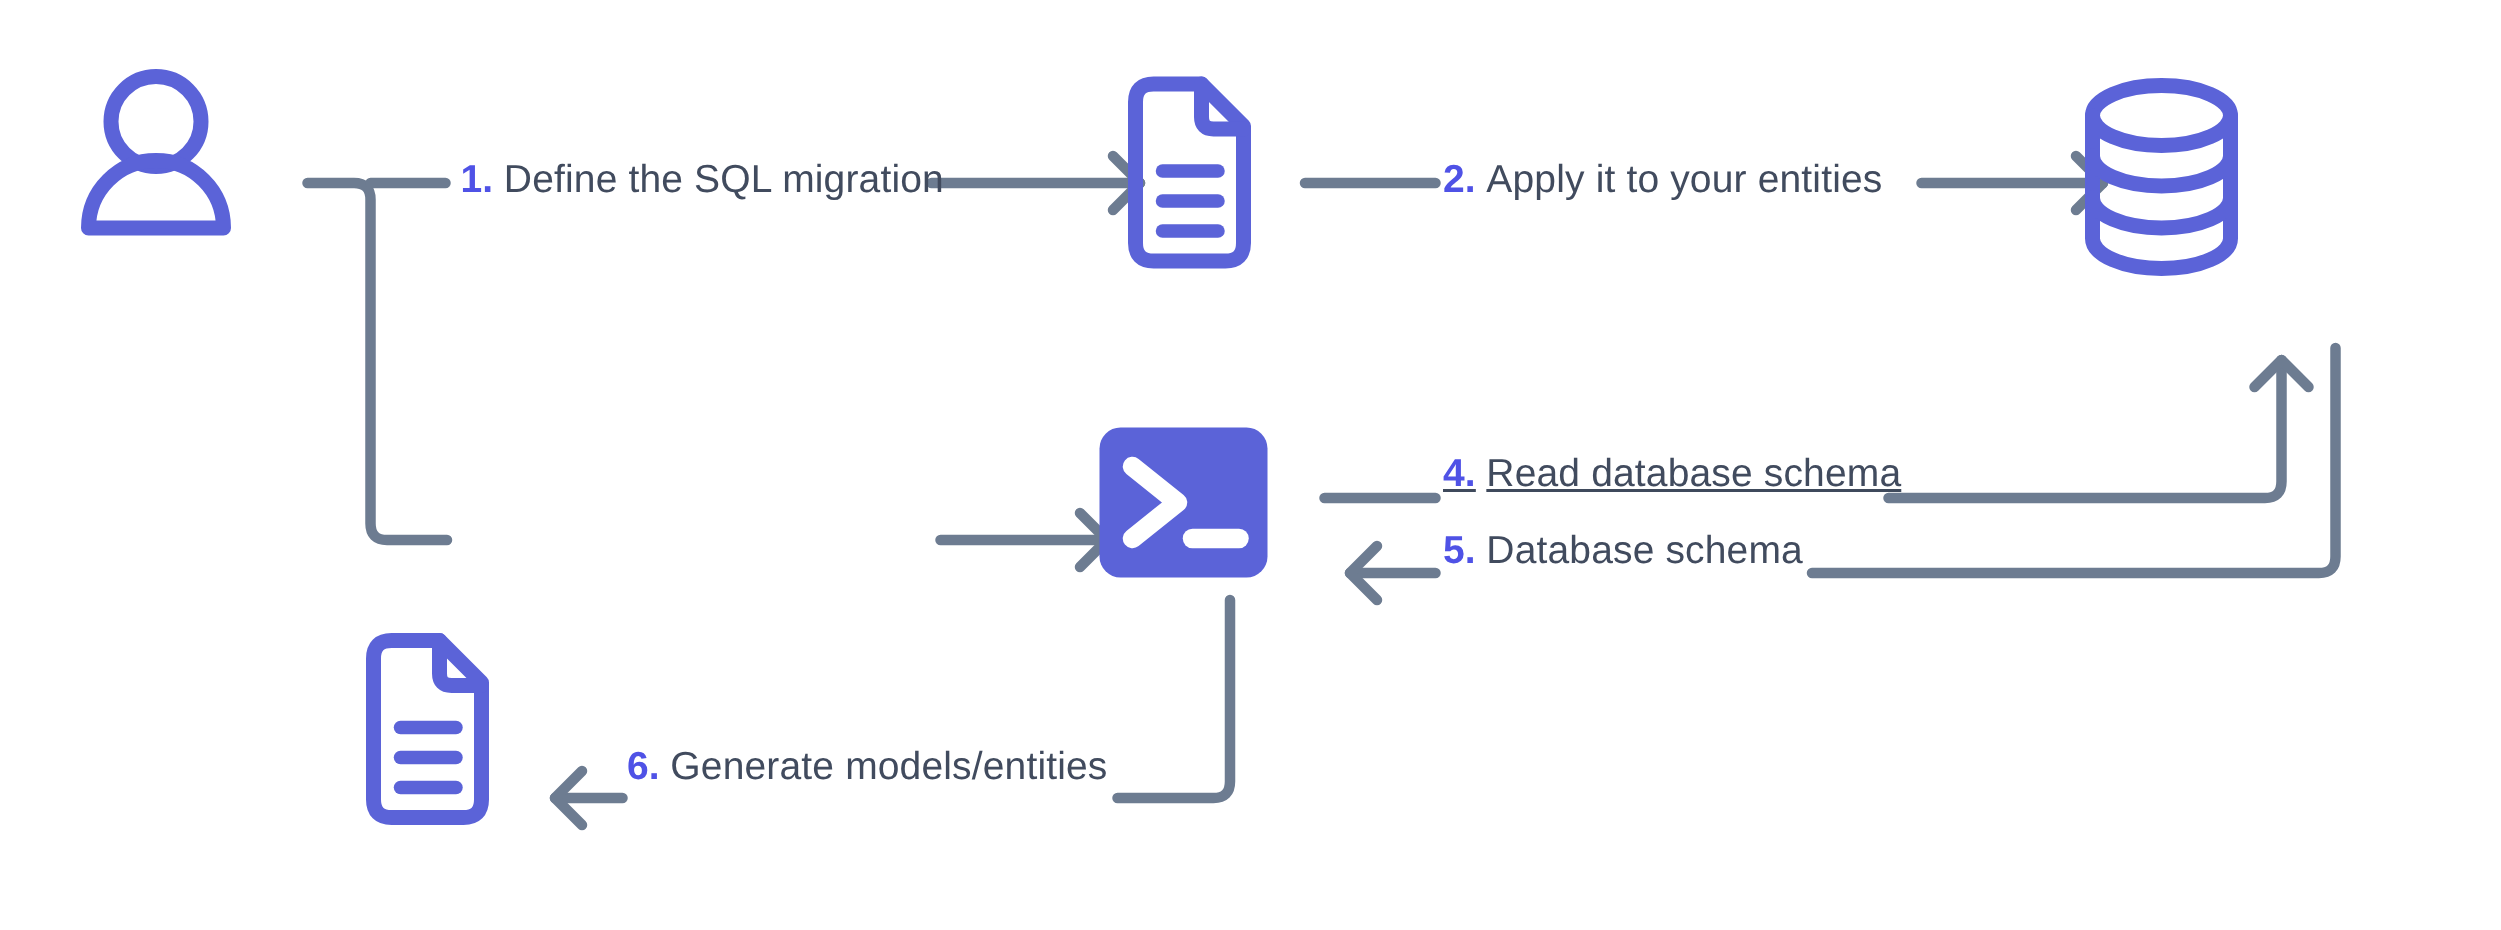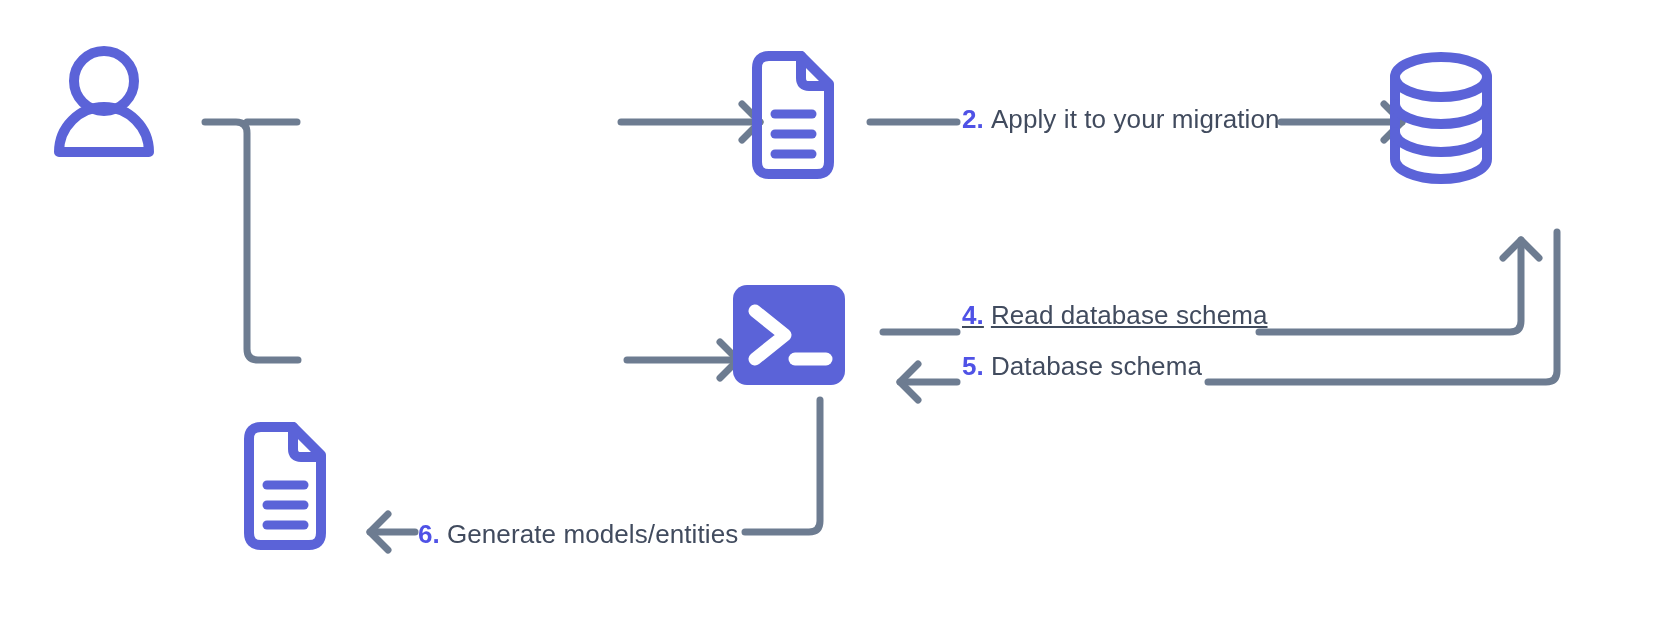--- a/index.html
+++ b/index.html
@@ -42,21 +42,21 @@
   }
   .flow-label .step-text {
     color: #414b5e;
   }
   
   #label-1 { left: 307px; top: 106px; }
   #label-2 { left: 962px; top: 106px; }
   #label-3 { left: 307px; top: 325px; }
   #label-4 { left: 962px; top: 302px; text-decoration: underline; }
   #label-5 { left: 962px; top: 353px; text-align: center; }
-  #label-6 { left: 418px; top: 497px; margin-top: 24px; }
+  #label-6 { left: 418px; top: 497px; }
 </style>
 </head>
 <body>
 
 <div id="stage">
 
   <svg id="diagram-svg" viewBox="0 0 1667 620" xmlns="http://www.w3.org/2000/svg">
 
     <g fill="none" stroke="#6d7c91" stroke-width="7" stroke-linecap="round" stroke-linejoin="round">
 
@@ -131,23 +131,26 @@
                L 261 545 Q 249 545 249 533 Z" fill="none" stroke="#5b63d8" stroke-width="10" stroke-linejoin="round" stroke-linecap="round"></path>
       <path d="M 293 427 L 293 449 Q 293 457 301 457 L 321 457" fill="none" stroke="#5b63d8" stroke-width="10" stroke-linejoin="round" stroke-linecap="round"></path>
       <g stroke="#5b63d8" stroke-width="9" stroke-linecap="round">
         <line x1="267" y1="485" x2="304" y2="485"></line>
         <line x1="267" y1="505" x2="304" y2="505"></line>
         <line x1="267" y1="525" x2="304" y2="525"></line>
       </g>
     </g>
   </svg>
 
+  <div class="flow-label" id="label-1">
+    <span class="step-num">1.</span><span class="step-text">Define the SQL migration</span>
+  </div>
 
   <div class="flow-label" id="label-2">
-    <span class="step-num">2.</span><span class="step-text">Apply it to your migration</span>
+    <span class="step-num">2.</span><span class="step-text">Apply it to your entities</span>
   </div>
 
 
   <div class="flow-label" id="label-4">
     <span class="step-num">4.</span><span class="step-text">Read database schema</span>
   </div>
 
   <div class="flow-label" id="label-5">
     <span class="step-num">5.</span><span class="step-text">Database schema</span>
   </div>

